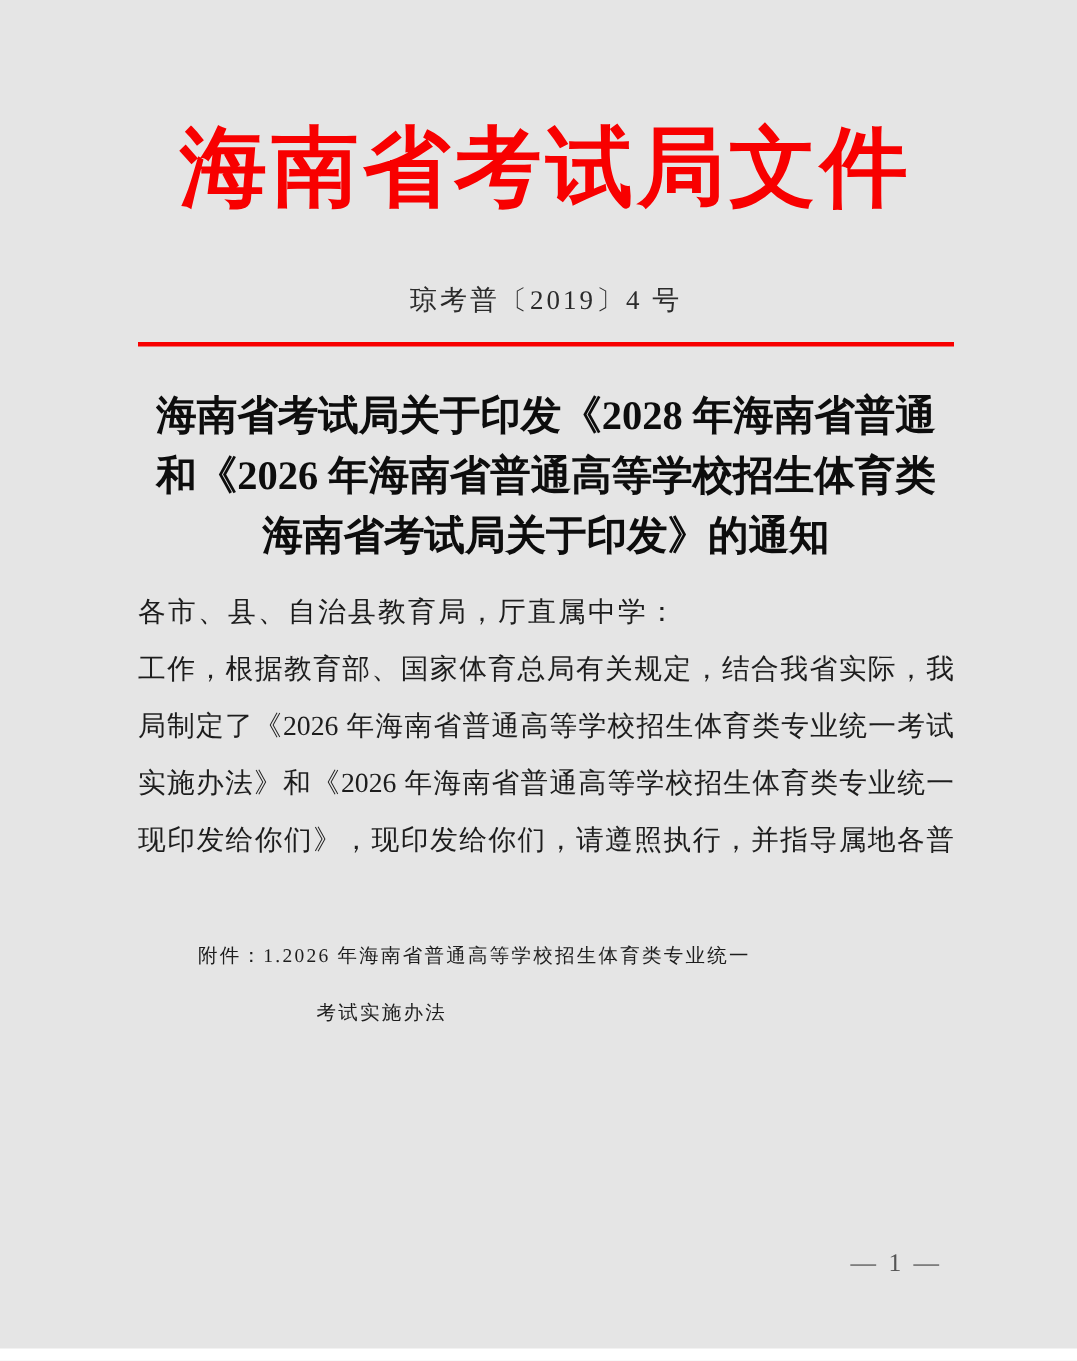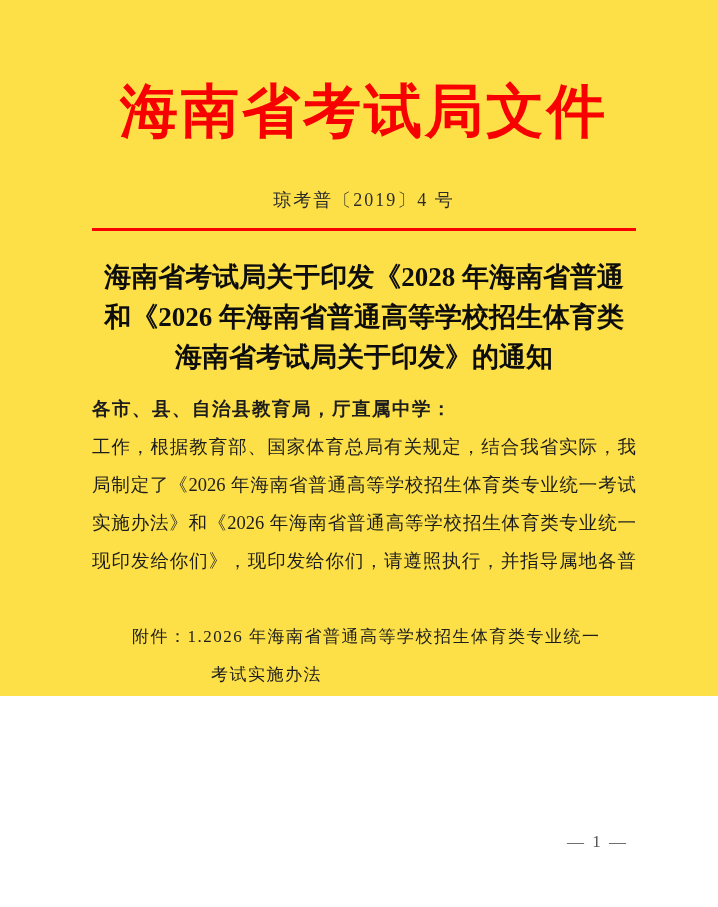--- a/index.html
+++ b/index.html
@@ -6,22 +6,22 @@
   html, body { background: #ffffff; }
   body {
     font-family: "Liberation Serif", "DejaVu Serif", serif;
     width: 718px;
     height: 907px;
     position: relative;
     overflow: hidden;
   }
   .doc-page {
     width: 718px;
-    height: 696px;
-    background: #fde047;
+    height: 899px;
+    background: #e5e5e5;
     padding: 0 82px 0 92px;
     position: relative;
   }
   
   .banner {
     padding-top: 80px;
     text-align: center;
     color: #f80000;
     font-size: 58px;
     line-height: 64px;
@@ -65,30 +65,29 @@
   }
   .b-line {
     line-height: 38px;
     text-align: justify;
     text-align-last: justify;
   }
   .b-line.salutation {
     text-align: right;
     text-align-last: left;
     letter-spacing: 1.5px;
-    font-weight: bold;
   }
   .b-line.indent-first {
     padding-left: 38px;
   }
   
   .attachment {
     margin-top: 38px;
     color: #1d1d1d;
-    font-size: 17px;
+    font-size: 13px;
   }
   .attachment .a-line {
     line-height: 38px;
     letter-spacing: 1.5px;
   }
   .attachment .a-line-1 { padding-left: 40px; }
   .attachment .a-line-2 { padding-left: 119px; }
   
   .page-number {
     position: absolute;

